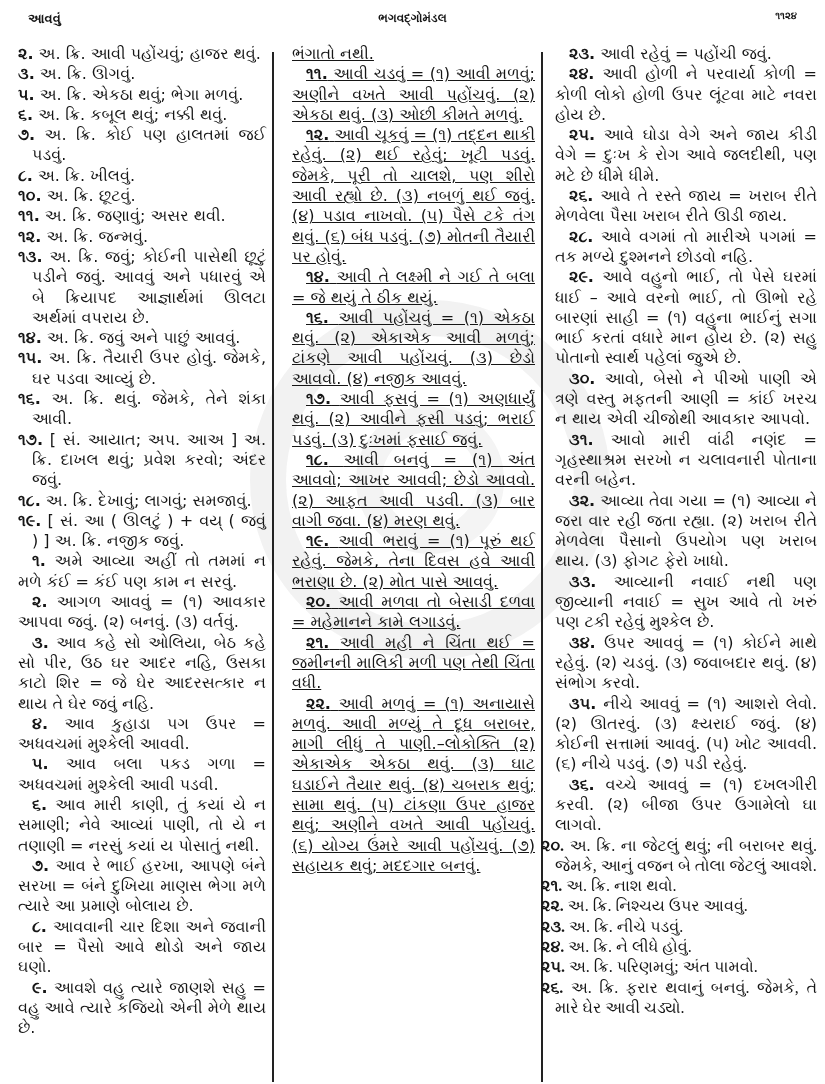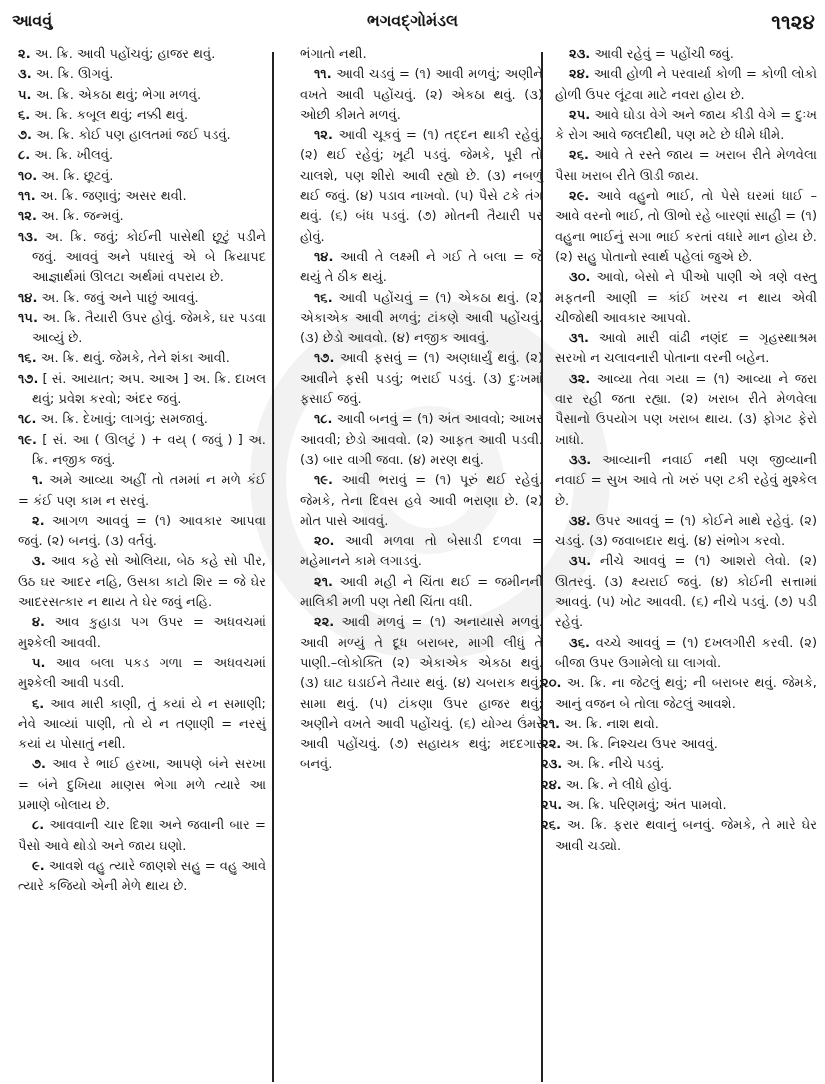--- a/index.html
+++ b/index.html
@@ -12,39 +12,39 @@
     border-radius: 50%; border: 36px solid #f1f1f1; box-sizing: border-box;
     opacity: 0.9; pointer-events: none;
   }
   .watermark::after {
     content: ""; position: absolute; left: 70px; top: 70px; width: 148px; height: 148px;
     border-radius: 50%; border: 26px solid #f3f3f3; box-sizing: border-box;
   }
   .header {
     position: absolute; left: 0; top: 0; width: 825px; height: 36px;
   }
-  .header .left { position: absolute; left: 12px; top: 11px; font-size: 16px; font-weight: bold; }
-  .header .center { position: absolute; left: 0; right: 0; top: 11px; text-align: center; font-size: 16px; font-weight: bold; }
-  .header .right { position: absolute; right: 10px; top: 10px; font-size: 20px; font-weight: bold; }
+  .header .left { position: absolute; left: 28px; top: 11px; font-size: 13px; font-weight: bold; }
+  .header .center { position: absolute; left: 0; right: 0; top: 11px; text-align: center; font-size: 12px; font-weight: bold; }
+  .header .right { position: absolute; right: 28px; top: 10px; font-size: 10px; font-weight: bold; }
   .col {
-    position: absolute; top: 44px; font-size: 13px; line-height: 20.3px;
+    position: absolute; top: 44px; font-size: 16px; line-height: 20.3px;
     text-align: justify;
   }
   .col1 { left: 18px; width: 248px; }
-  .col2 { left: 300px; width: 243px; }
+  .col2 { left: 292px; width: 243px; text-decoration: underline; }
   .col3 { left: 555px; width: 262px; }
   .rule { position: absolute; width: 1.5px; background: #222; }
   .rule1 { left: 272px; top: 52px; height: 1030px; }
   .rule2 { left: 541px; top: 52px; height: 1030px; }
   .p { margin: 0; }
   .p.sub { text-indent: 14px; }
   .p.cont { padding-left: 0; }
   .p.hang { padding-left: 14px; text-indent: -14px; }
   .num { font-weight: bold; }
-  .out { margin-left: -14px; }
+  .out { margin-left: -14px; font-family: Liberation Serif, serif; }
 </style>
 </head>
 <body>
 
 <div class="watermark"></div>
 
 <div class="header">
   <span class="left">આવવું</span>
   <span class="center">ભગવદ્ગોમંડલ</span>
   <span class="right">૧૧૨૪</span>
@@ -91,20 +91,21 @@
     <p class="p sub"><span class="num">૧૯.</span> <span>આવી ભરાવું = (૧) પૂરું થઈ રહેવું. જેમકે, તેના દિવસ હવે આવી ભરાણા છે. (૨) મોત પાસે આવવું.</span></p>
     <p class="p sub"><span class="num">૨૦.</span> <span>આવી મળવા તો બેસાડી દળવા = મહેમાનને કામે લગાડવું.</span></p>
     <p class="p sub"><span class="num">૨૧.</span> <span>આવી મહી ને ચિંતા થઈ = જમીનની માલિકી મળી પણ તેથી ચિંતા વધી.</span></p>
     <p class="p sub"><span class="num">૨૨.</span> <span>આવી મળવું = (૧) અનાયાસે મળવું. આવી મળ્યું તે દૂધ બરાબર, માગી લીધું તે પાણી.–લોકોક્તિ (૨) એકાએક એકઠા થવું. (૩) ઘાટ ઘડાઈને તૈયાર થવું. (૪) ચબરાક થવું; સામા થવું. (૫) ટાંકણા ઉપર હાજર થવું; અણીને વખતે આવી પહોંચવું. (૬) યોગ્ય ઉંમરે આવી પહોંચવું. (૭) સહાયક થવું; મદદગાર બનવું.</span></p>
   </div>
 <div class="col col3">
     <p class="p sub"><span class="num">૨૩.</span> <span>આવી રહેવું = પહોંચી જવું.</span></p>
     <p class="p sub"><span class="num">૨૪.</span> <span>આવી હોળી ને પરવાર્યા કોળી = કોળી લોકો હોળી ઉપર લૂંટવા માટે નવરા હોય છે.</span></p>
     <p class="p sub"><span class="num">૨૫.</span> <span>આવે ઘોડા વેગે અને જાય કીડી વેગે = દુઃખ કે રોગ આવે જલદીથી, પણ મટે છે ધીમે ધીમે.</span></p>
     <p class="p sub"><span class="num">૨૬.</span> <span>આવે તે રસ્તે જાય = ખરાબ રીતે મેળવેલા પૈસા ખરાબ રીતે ઊડી જાય.</span></p>
+    <p class="p sub"><span class="num">૨૮.</span> <span>આવે વગમાં તો મારીએ પગમાં = તક મળ્યે દુશ્મનને છોડવો નહિ.</span></p>
     <p class="p sub"><span class="num">૨૯.</span> <span>આવે વહુનો ભાઈ, તો પેસે ઘરમાં ધાઈ – આવે વરનો ભાઈ, તો ઊભો રહે બારણાં સાહી = (૧) વહુના ભાઈનું સગા ભાઈ કરતાં વધારે માન હોય છે. (૨) સહુ પોતાનો સ્વાર્થ પહેલાં જુએ છે.</span></p>
     <p class="p sub"><span class="num">૩૦.</span> <span>આવો, બેસો ને પીઓ પાણી એ ત્રણે વસ્તુ મફતની આણી = કાંઈ ખરચ ન થાય એવી ચીજોથી આવકાર આપવો.</span></p>
     <p class="p sub"><span class="num">૩૧.</span> <span>આવો મારી વાંઢી નણંદ = ગૃહસ્થાશ્રમ સરખો ન ચલાવનારી પોતાના વરની બહેન.</span></p>
     <p class="p sub"><span class="num">૩૨.</span> <span>આવ્યા તેવા ગયા = (૧) આવ્યા ને જરા વાર રહી જતા રહ્યા. (૨) ખરાબ રીતે મેળવેલા પૈસાનો ઉપયોગ પણ ખરાબ થાય. (૩) ફોગટ ફેરો ખાધો.</span></p>
     <p class="p sub"><span class="num">૩૩.</span> <span>આવ્યાની નવાઈ નથી પણ જીવ્યાની નવાઈ = સુખ આવે તો ખરું પણ ટકી રહેવું મુશ્કેલ છે.</span></p>
     <p class="p sub"><span class="num">૩૪.</span> <span>ઉપર આવવું = (૧) કોઈને માથે રહેવું. (૨) ચડવું. (૩) જવાબદાર થવું. (૪) સંભોગ કરવો.</span></p>
     <p class="p sub"><span class="num">૩૫.</span> <span>નીચે આવવું = (૧) આશરો લેવો. (૨) ઊતરવું. (૩) ક્ષ્યરાઈ જવું. (૪) કોઈની સત્તામાં આવવું. (૫) ખોટ આવવી. (૬) નીચે પડવું. (૭) પડી રહેવું.</span></p>
     <p class="p sub"><span class="num">૩૬.</span> <span>વચ્ચે આવવું = (૧) દખલગીરી કરવી. (૨) બીજા ઉપર ઉગામેલો ઘા લાગવો.</span></p>
     <p class="p hang out"><span class="num">૨૦.</span> <span>અ. ક્રિ. ના જેટલું થવું; ની બરાબર થવું. જેમકે, આનું વજન બે તોલા જેટલું આવશે.</span></p>
     <p class="p hang out"><span class="num">૨૧.</span> <span>અ. ક્રિ. નાશ થવો.</span></p>

